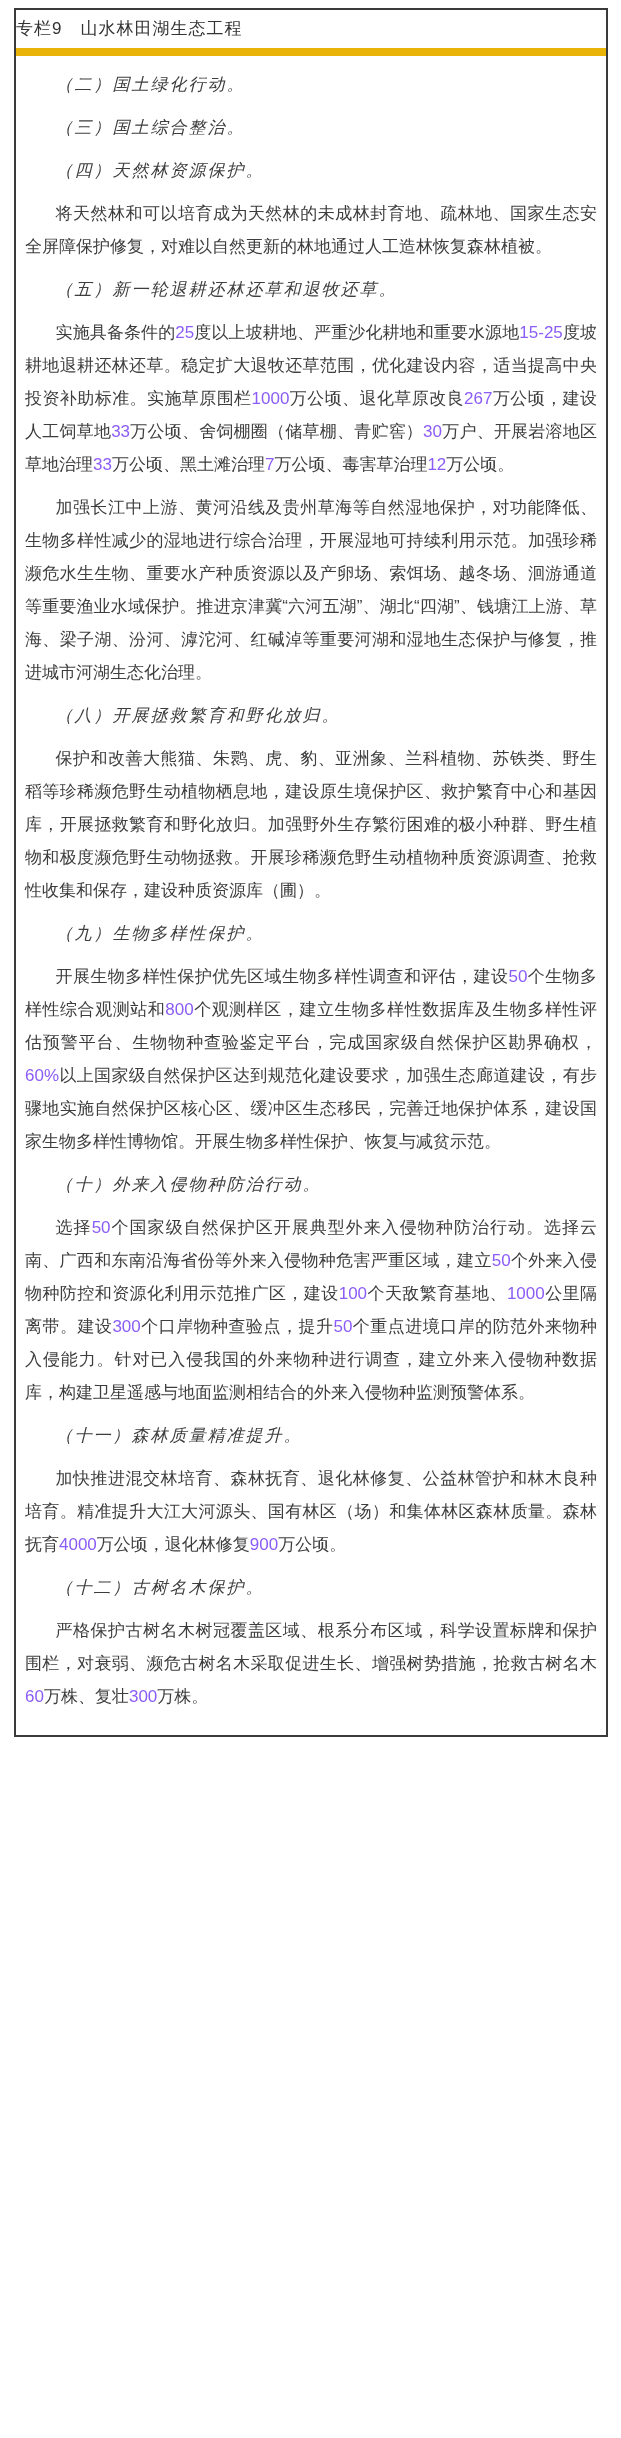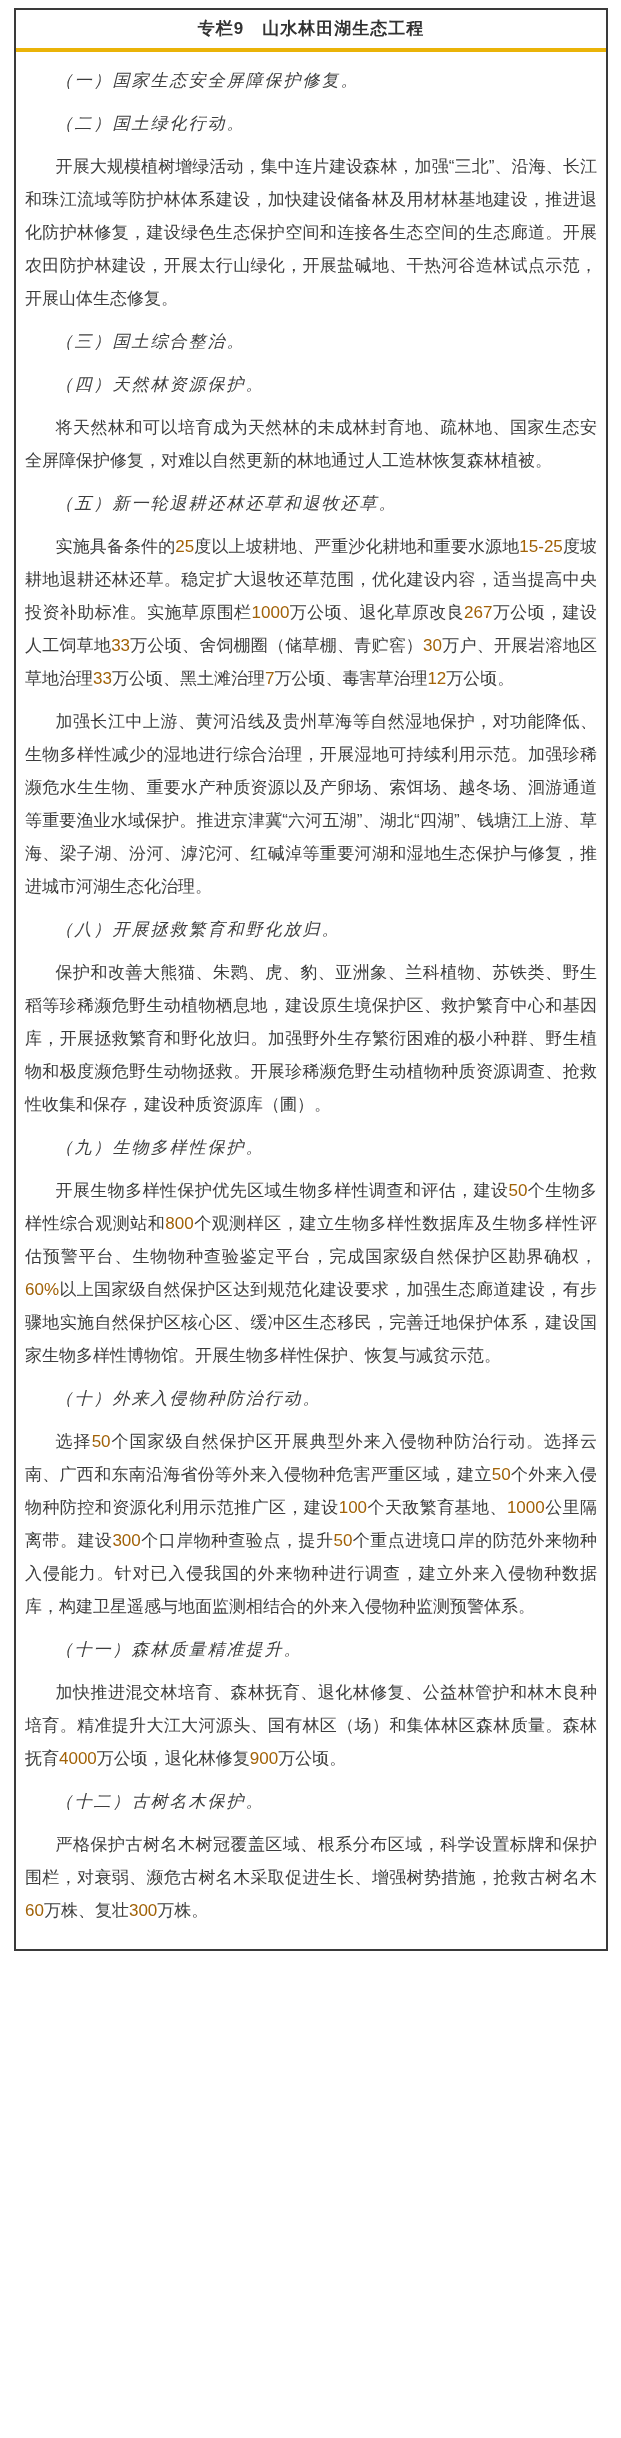--- a/index.html
+++ b/index.html
@@ -13,24 +13,23 @@
     min-height: 2438px;
     background: #ffffff;
     box-sizing: border-box;
     padding: 8px 13px 10px 14px;
   }
   .box {
     border: 2px solid #3a3a3a;
     background: #ffffff;
   }
   .box-title {
-    border-bottom: 4px solid #eab308;
-    text-align: center;
+    border-bottom: 8px solid #eab308;
     font-size: 17px;
-    font-weight: bold;
+    font-weight: normal;
     color: #333333;
     padding: 7px 0 8px;
     letter-spacing: 1px;
   }
   .box-body {
     padding: 2px 9px 12px 9px;
   }
   .box-body p {
     font-size: 17px;
     line-height: 33px;
@@ -38,34 +37,32 @@
     text-indent: 1.8em;
     text-align: justify;
     color: #3d3d3d;
   }
   .sec-heading {
     font-style: italic;
     font-family: "Liberation Serif", "DejaVu Serif", serif;
     color: #474747;
     letter-spacing: 2px;
   }
-  .num { color: #a16207; }
+  .num { color: #8b5cf6; }
 </style>
 </head>
 <body>
 
 <div class="page">
   <div class="box">
     <div class="box-title">专栏9　山水林田湖生态工程</div>
     <div class="box-body">
 
-      <p class="sec-heading">（一）国家生态安全屏障保护修复。</p>
 
       <p class="sec-heading">（二）国土绿化行动。</p>
-      <p class="sec-body">开展大规模植树增绿活动，集中连片建设森林，加强“三北”、沿海、长江和珠江流域等防护林体系建设，加快建设储备林及用材林基地建设，推进退化防护林修复，建设绿色生态保护空间和连接各生态空间的生态廊道。开展农田防护林建设，开展太行山绿化，开展盐碱地、干热河谷造林试点示范，开展山体生态修复。</p>
 
       <p class="sec-heading">（三）国土综合整治。</p>
 
       <p class="sec-heading">（四）天然林资源保护。</p>
       <p class="sec-body">将天然林和可以培育成为天然林的未成林封育地、疏林地、国家生态安全屏障保护修复，对难以自然更新的林地通过人工造林恢复森林植被。</p>
 
       <p class="sec-heading">（五）新一轮退耕还林还草和退牧还草。</p>
       <p class="sec-body">实施具备条件的<span class="num">25</span>度以上坡耕地、严重沙化耕地和重要水源地<span class="num">15-25</span>度坡耕地退耕还林还草。稳定扩大退牧还草范围，优化建设内容，适当提高中央投资补助标准。实施草原围栏<span class="num">1000</span>万公顷、退化草原改良<span class="num">267</span>万公顷，建设人工饲草地<span class="num">33</span>万公顷、舍饲棚圈（储草棚、青贮窖）<span class="num">30</span>万户、开展岩溶地区草地治理<span class="num">33</span>万公顷、黑土滩治理<span class="num">7</span>万公顷、毒害草治理<span class="num">12</span>万公顷。</p>
 
 

